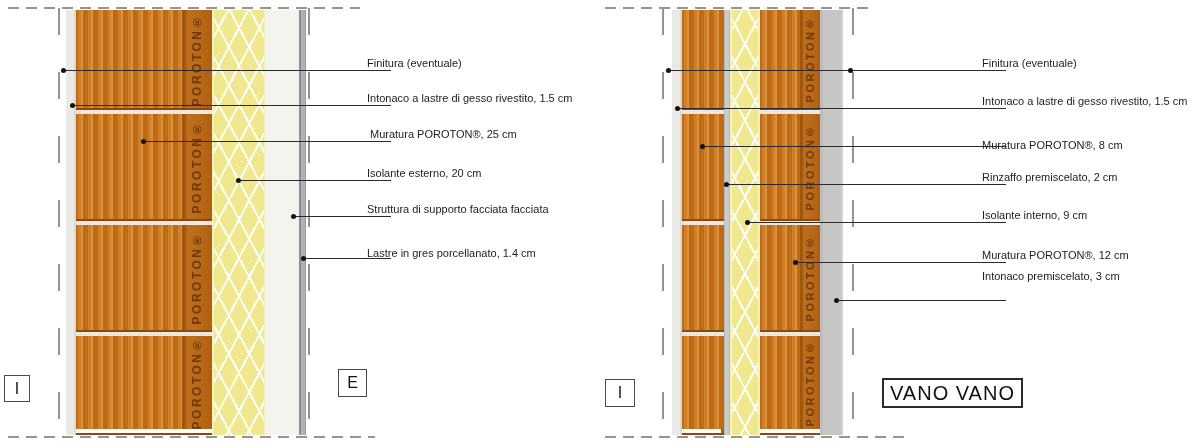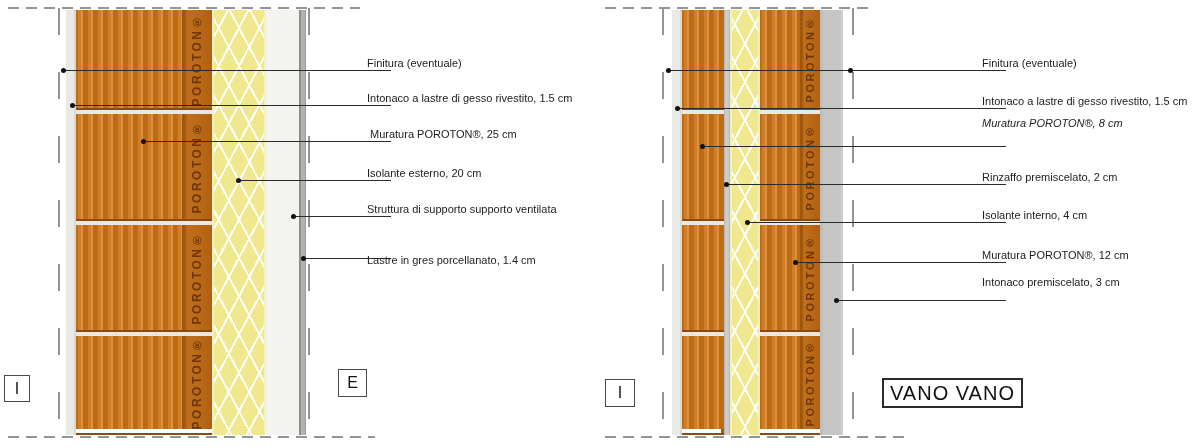--- a/index.html
+++ b/index.html
@@ -96,25 +96,25 @@
     <div class="cline" style="left:143px;top:141px;width:248px;"></div>
     <div class="cdot" style="left:141px;top:139px;"></div>
     <span class="clabel" style="left:370px;top:128px;">Muratura POROTON®, 25 cm</span>
 
     <div class="cline" style="left:238px;top:180px;width:153px;"></div>
     <div class="cdot" style="left:236px;top:178px;"></div>
     <span class="clabel" style="left:367px;top:167px;">Isolante esterno, 20 cm</span>
 
     <div class="cline" style="left:293px;top:216px;width:98px;"></div>
     <div class="cdot" style="left:291px;top:214px;"></div>
-    <span class="clabel" style="left:367px;top:203px;">Struttura di supporto supporto ventilata</span>
+    <span class="clabel" style="left:367px;top:203px;">Struttura di supporto facciata facciata</span>
 
     <div class="cline" style="left:303px;top:258px;width:88px;"></div>
     <div class="cdot" style="left:301px;top:256px;"></div>
-    <span class="clabel" style="left:367px;top:254px;">Lastre in gres porcellanato, 1.4 cm</span>
+    <span class="clabel" style="left:367px;top:247px;">Lastre in gres porcellanato, 1.4 cm</span>
 
     <div class="marker" style="left:4px;top:375px;width:24px;height:25px;">
       <span>I</span>
     </div>
     <div class="marker" style="left:338px;top:369px;width:27px;height:26px;">
       <span>E</span>
     </div>
   </div>
 
   <div>
@@ -167,37 +167,37 @@
     <div class="cdot" style="left:666px;top:68px;"></div>
     <div class="cdot" style="left:848px;top:68px;"></div>
     <span class="clabel" style="left:982px;top:57px;">Finitura (eventuale)</span>
 
     <div class="cline" style="left:677px;top:108px;width:329px;"></div>
     <div class="cdot" style="left:675px;top:106px;"></div>
     <span class="clabel" style="left:982px;top:95px;">Intonaco a lastre di gesso rivestito, 1.5 cm</span>
 
     <div class="cline" style="left:702px;top:146px;width:304px;"></div>
     <div class="cdot" style="left:700px;top:144px;"></div>
-    <span class="clabel" style="left:982px;top:117px;font-style:italic;">Muratura POROTON®, 8 cm</span>
+    <span class="clabel" style="left:982px;top:139px;">Muratura POROTON®, 8 cm</span>
 
     <div class="cline" style="left:726px;top:184px;width:280px;"></div>
     <div class="cdot" style="left:724px;top:182px;"></div>
     <span class="clabel" style="left:982px;top:171px;">Rinzaffo premiscelato, 2 cm</span>
 
     <div class="cline" style="left:747px;top:222px;width:259px;"></div>
     <div class="cdot" style="left:745px;top:220px;"></div>
-    <span class="clabel" style="left:982px;top:209px;">Isolante interno, 4 cm</span>
+    <span class="clabel" style="left:982px;top:209px;">Isolante interno, 9 cm</span>
 
     <div class="cline" style="left:795px;top:262px;width:211px;"></div>
     <div class="cdot" style="left:793px;top:260px;"></div>
     <span class="clabel" style="left:982px;top:249px;">Muratura POROTON®, 12 cm</span>
 
     <div class="cline" style="left:836px;top:300px;width:170px;"></div>
     <div class="cdot" style="left:834px;top:298px;"></div>
-    <span class="clabel" style="left:982px;top:276px;">Intonaco premiscelato, 3 cm</span>
+    <span class="clabel" style="left:982px;top:270px;">Intonaco premiscelato, 3 cm</span>
 
     <div class="marker" style="left:605px;top:379px;width:28px;height:26px;">
       <span>I</span>
     </div>
     <div class="marker-wide" style="left:882px;top:378px;width:141px;height:30px;box-sizing:border-box;">
       <span>VANO VANO</span>
     </div>
   </div>
 
 </div>

